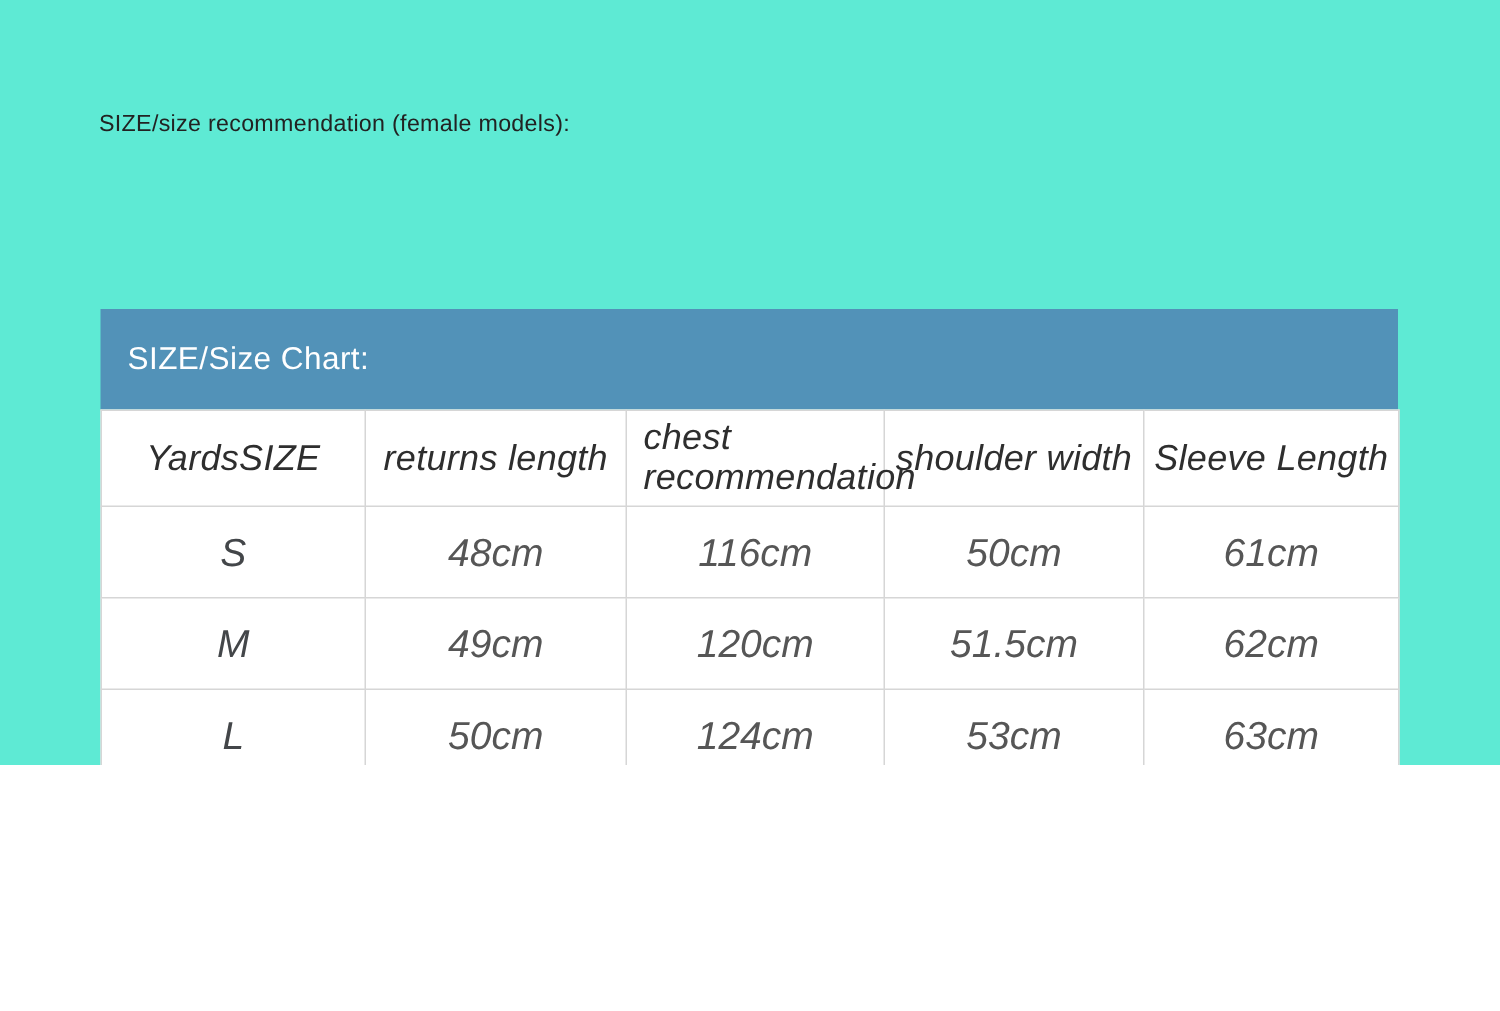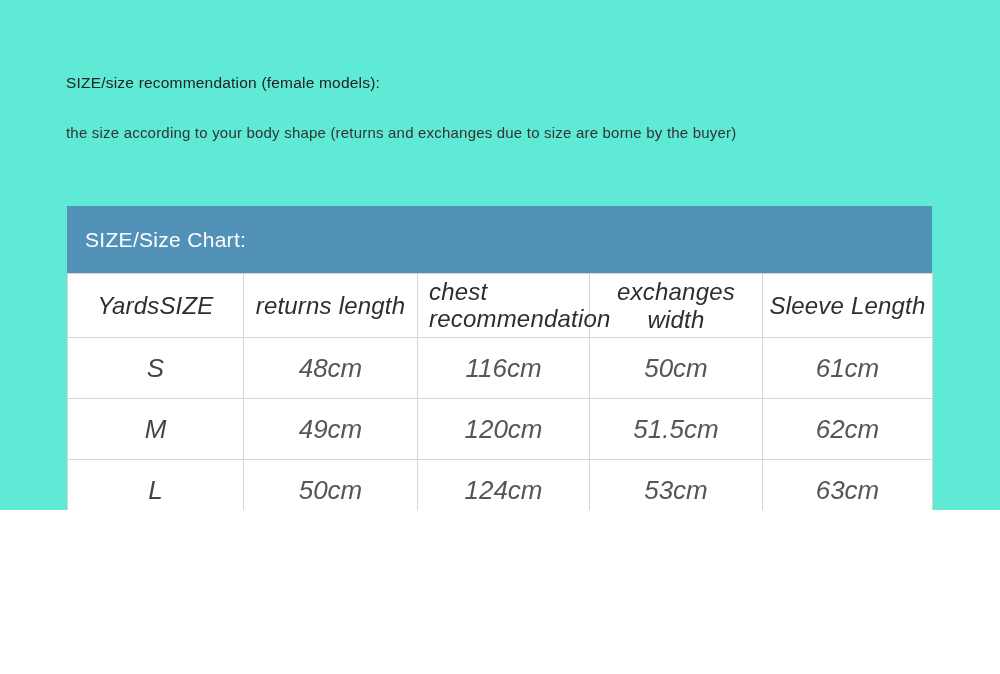--- a/index.html
+++ b/index.html
@@ -86,41 +86,40 @@
   table.size-table tr.empty-row td { height: 61px; }
 </style>
 </head>
 <body>
 
 <div class="canvas">
 
   <div class="doc-title">SIZE/size recommendation (female models):</div>
 
   <div class="doc-desc">
-    <div>the size according to your body shape (returns and exchanges due to size are borne by the buyer)</div>
   </div>
 
   <div class="chart-header" style="background: rgb(82, 146, 184);">
     <span class="chart-header-label">SIZE/Size Chart:</span>
   </div>
 
   <table class="size-table">
     <colgroup>
       <col style="width:176px">
       <col style="width:174px">
       <col style="width:172px">
       <col style="width:173px">
       <col style="width:170px">
     </colgroup>
     <thead>
       <tr>
         <th>YardsSIZE</th>
         <th>returns length</th>
         <th class="col-chest">chest recommendation</th>
-        <th>exchanges width</th>
+        <th>shoulder width</th>
         <th>Sleeve Length</th>
       </tr>
     </thead>
     <tbody>
       <tr>
         <td class="size-col">S</td>
         <td>48cm</td>
         <td>116cm</td>
         <td>50cm</td>
         <td>61cm</td>

